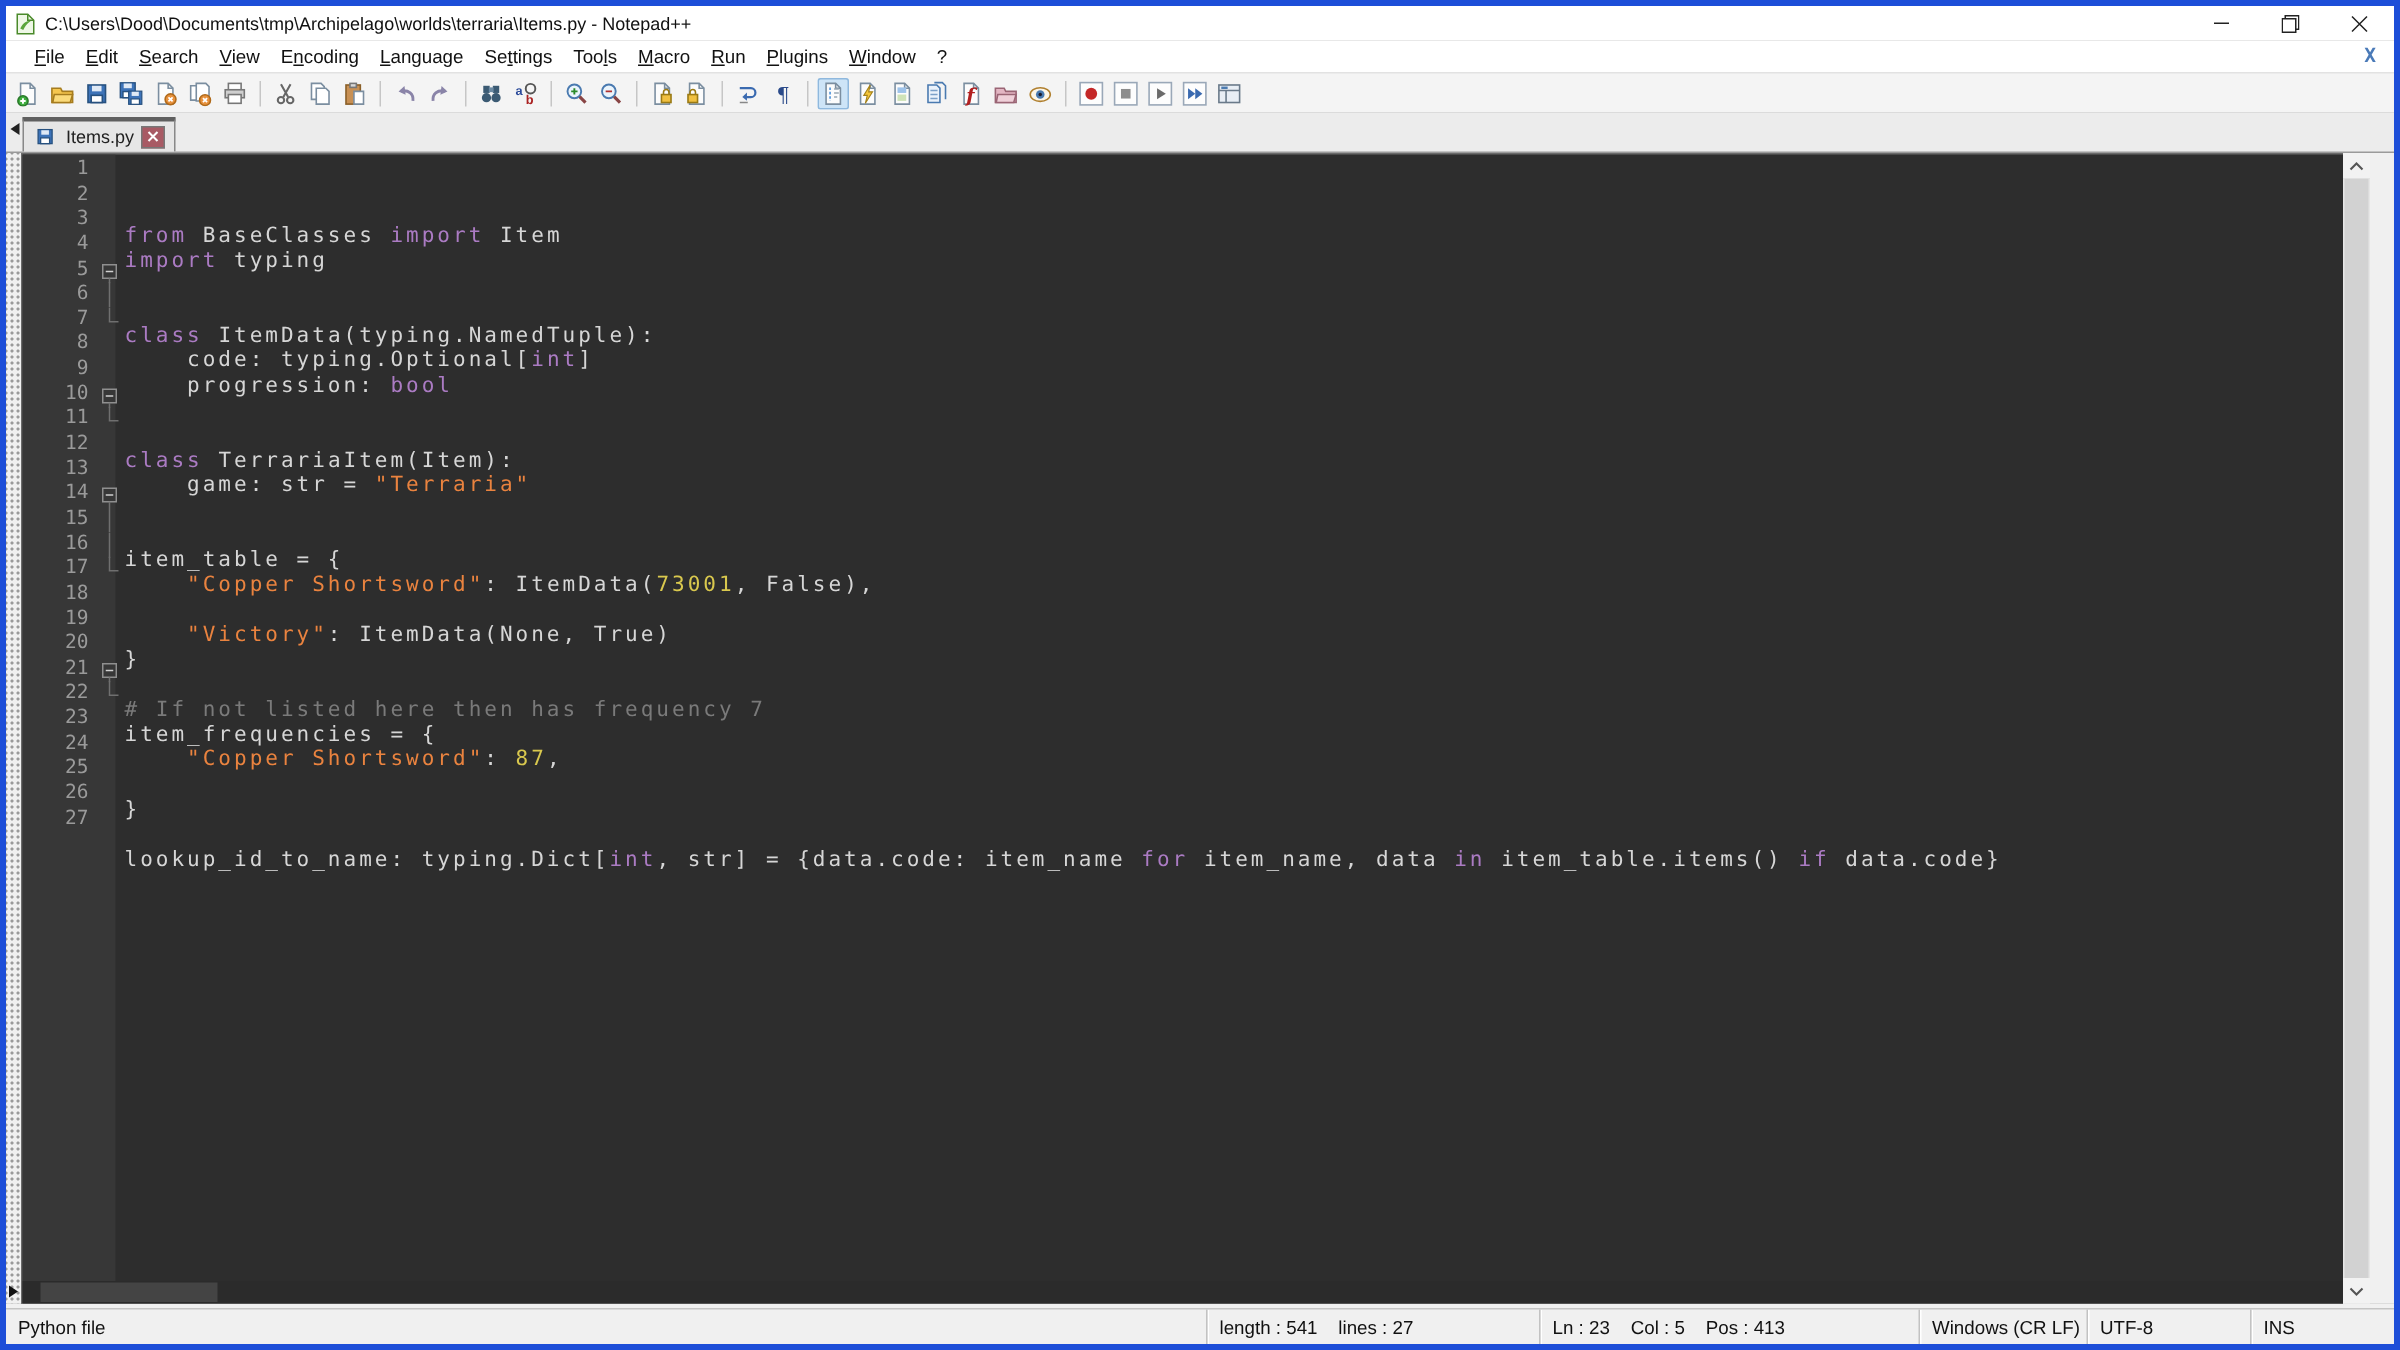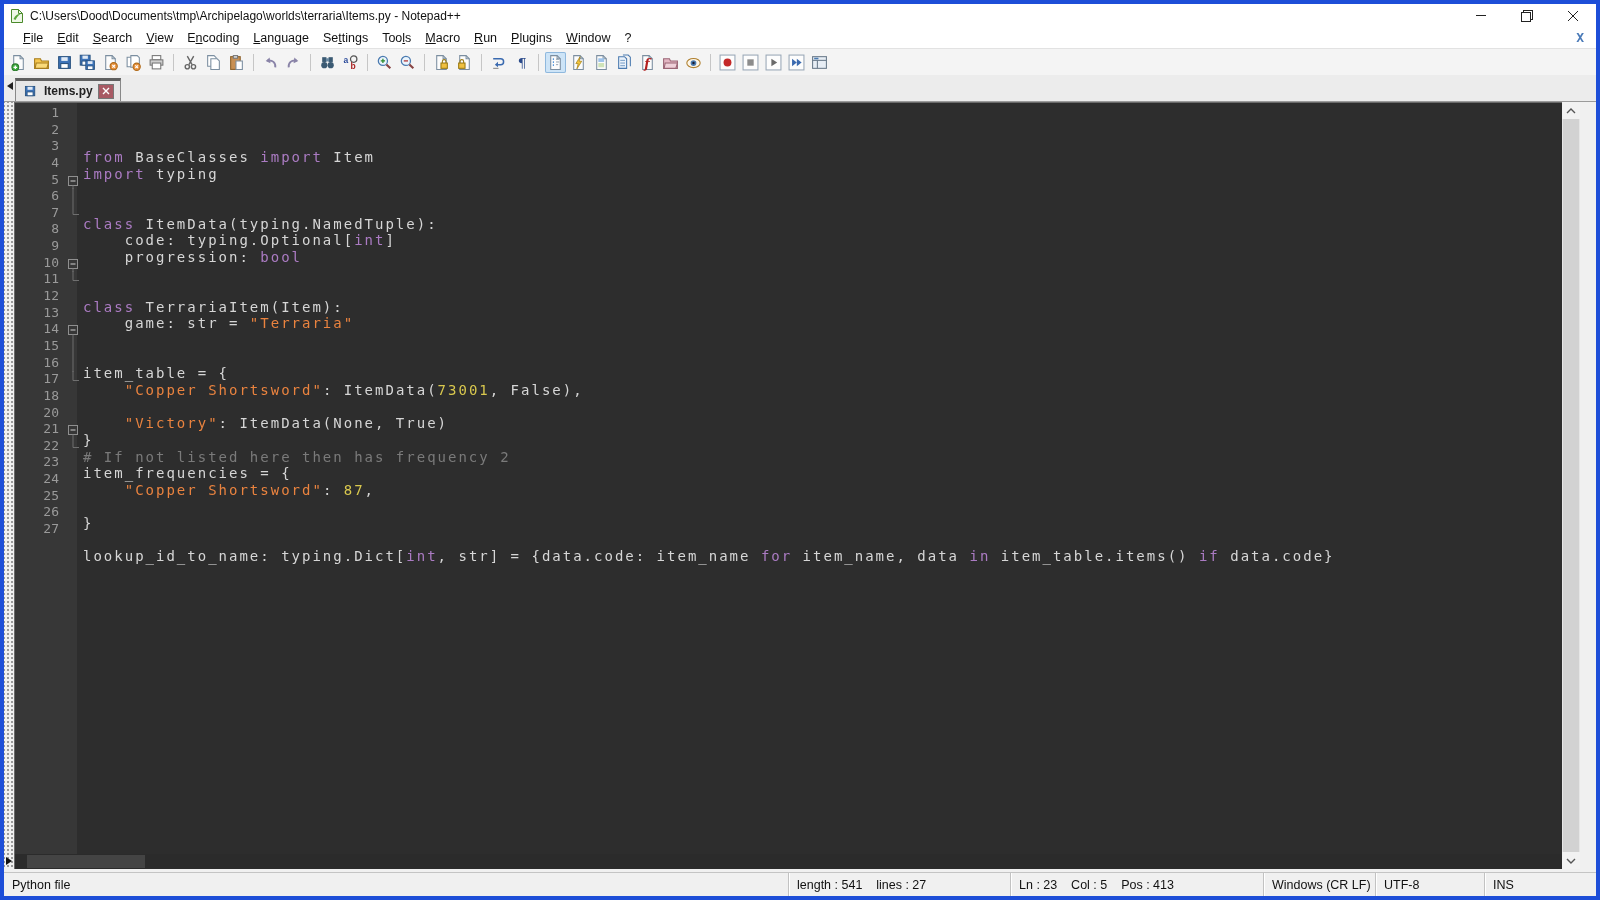--- a/index.html
+++ b/index.html
@@ -18,21 +18,21 @@
   .menubar-x{position:absolute;right:12px;color:var(--menubar-close);font-weight:bold;font-size:13px;
              font-family:"DejaVu Sans Mono",monospace;}
   
   .toolbar{height:26px;background:#f4f4f4;border-top:1px solid #e2e2e2;display:flex;align-items:center;
            padding-left:4px;gap:2px;flex:none;}
   .tb-btn{width:21px;height:21px;display:flex;align-items:center;justify-content:center;border-radius:2px;}
   .tb-btn.active{background:#cde4f7;box-shadow:0 0 0 1px #8fb8dd inset;}
   .tb-sep{width:1px;height:17px;background:#c6c6c6;margin:0 4px;flex:none;}
   
   .tabbar{height:26px;background:#ececec;border-bottom:1px solid #9a9a9a;display:flex;align-items:flex-end;
-          padding-left:11px;position:relative;flex:none;font-weight:bold;}
+          padding-left:11px;position:relative;flex:none;}
   .tab{height:23px;box-sizing:border-box;background:#e6e6e6;border:1px solid #888;border-bottom:none;
        border-top:3px solid #5f5f5f;display:flex;align-items:center;gap:5px;padding:0 6px;font-size:12px;color:#222;}
   .tab-close{width:14px;height:13px;background:var(--tab-close);border:1px solid #777;display:flex;
              align-items:center;justify-content:center;}
   .arrow-left{width:0;height:0;border-top:4px solid transparent;border-bottom:4px solid transparent;
               border-right:6px solid #222;position:absolute;left:3px;top:7px;}
   
   .workspace{flex:1;display:flex;min-height:0;border-bottom:3px solid #f0f0f0;}
   .gripper{width:10px;flex:none;background:#f0f0f0;position:relative;
            background-image:radial-gradient(#9a9a9a 1px,transparent 1.1px);background-size:4px 4px;
@@ -518,23 +518,28 @@
               </svg>
             </span>
             <span class="ln-code"><span class="tk-d">    </span><span class="tk-s">"Victory"</span><span class="tk-d">: ItemData(None, True)</span></span>
           </div>
           <div class="ln-row">
             <span class="ln-num">18</span>
             <span class="ln-fold"></span>
             <span class="ln-code"><span class="tk-d">}</span></span>
           </div>
           <div class="ln-row">
+            <span class="ln-num">19</span>
+            <span class="ln-fold"></span>
+            <span class="ln-code"></span>
+          </div>
+          <div class="ln-row">
             <span class="ln-num">20</span>
             <span class="ln-fold"></span>
-            <span class="ln-code"><span class="tk-c"># If not listed here then has frequency 2</span></span>
+            <span class="ln-code"><span class="tk-c"># If not listed here then has frequency 7</span></span>
           </div>
           <div class="ln-row">
             <span class="ln-num">21</span>
             <span class="ln-fold">
               <svg width="18" height="17">
                 <rect x="3.5" y="4.5" width="9" height="9" fill="none" stroke="#8f8f8f"></rect>
                 <line x1="5.5" y1="9" x2="10.5" y2="9" stroke="#d0d0d0"></line>
                 <line x1="8" y1="13.5" x2="8" y2="17" stroke="#6f6f6f"></line>
               </svg>
             </span>
@@ -595,15 +600,15 @@
       </div>
     </div>
   </div>
 
   <div class="statusbar" id="statusbar">
       <div class="seg" style="flex: 1 1 0%; box-sizing: border-box;">Python file</div>
       <div class="seg" style="width: 222px; box-sizing: border-box;">length : 541    lines : 27</div>
       <div class="seg" style="width: 253px; box-sizing: border-box;">Ln : 23    Col : 5    Pos : 413</div>
       <div class="seg" style="width: 112px; box-sizing: border-box; text-align: right;">Windows (CR LF)</div>
       <div class="seg" style="width: 109px; box-sizing: border-box;">UTF-8</div>
-      <div class="seg" style="width: 112px; box-sizing: border-box;">INS</div>
+      <div class="seg" style="width: 96px; box-sizing: border-box;">INS</div>
     </div>
 </div>
 
 </body></html>

